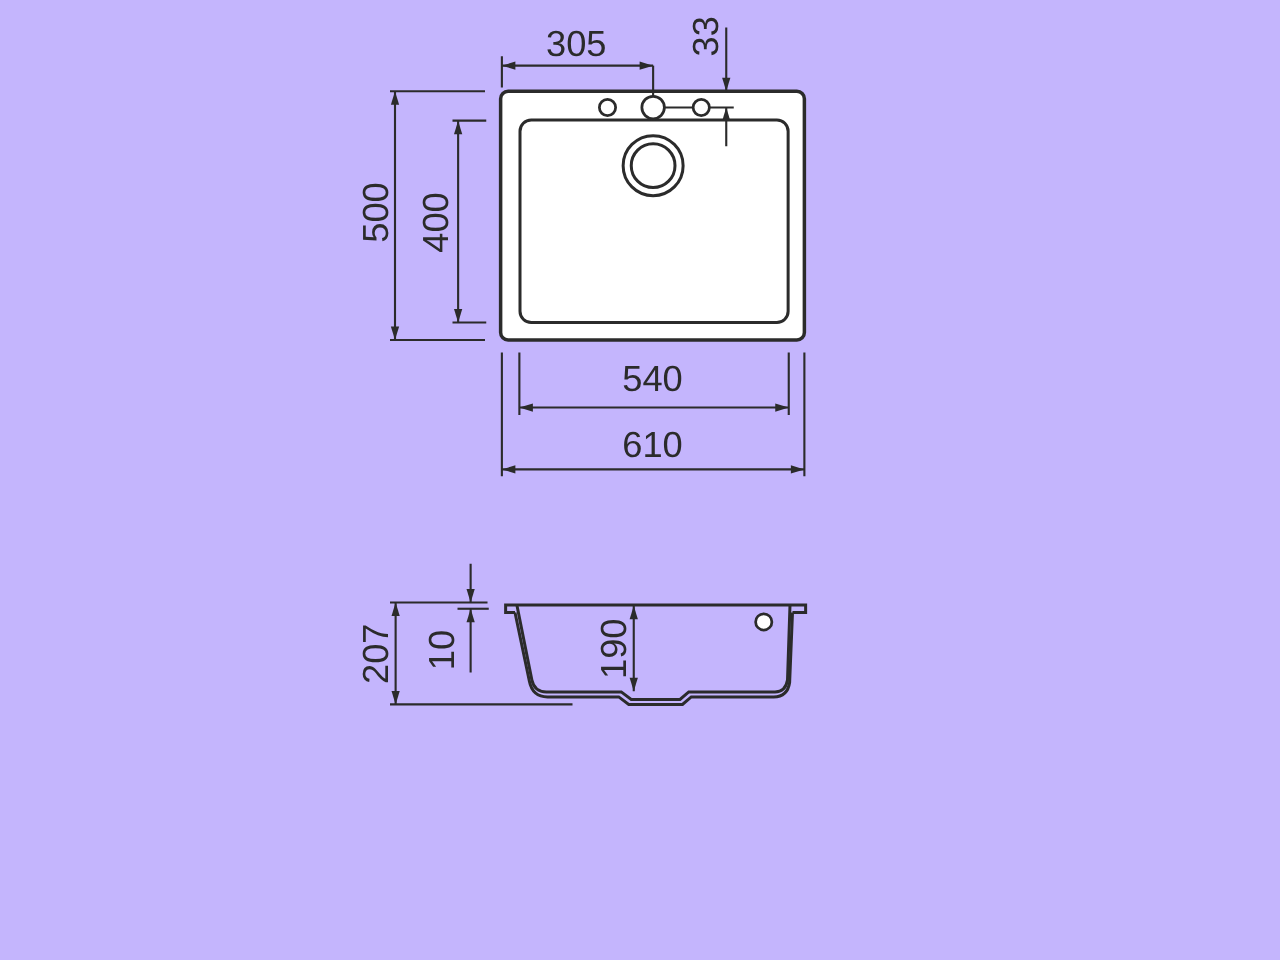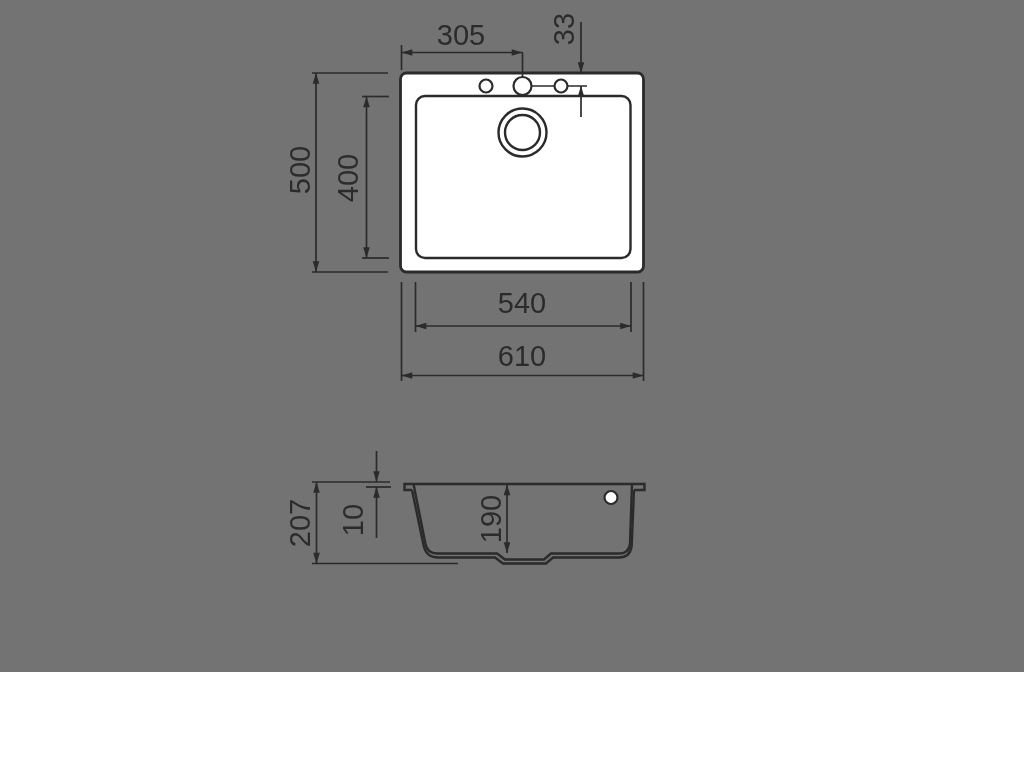--- a/index.html
+++ b/index.html
@@ -3,22 +3,22 @@
 <meta charset="utf-8">
 <style>
   html, body {
     margin: 0;
     padding: 0;
     background: #ffffff;
   }
   .page {
     position: relative;
     width: 1024px;
-    height: 672px;
-    background: #737373;
+    height: 768px;
+    background: #c4b5fd;
     overflow: hidden;
   }
   svg {
     display: block;
   }
   .dim-text {
     font-family: "Liberation Sans", sans-serif;
     font-size: 29px;
     fill: #2b2b2b;
   }

